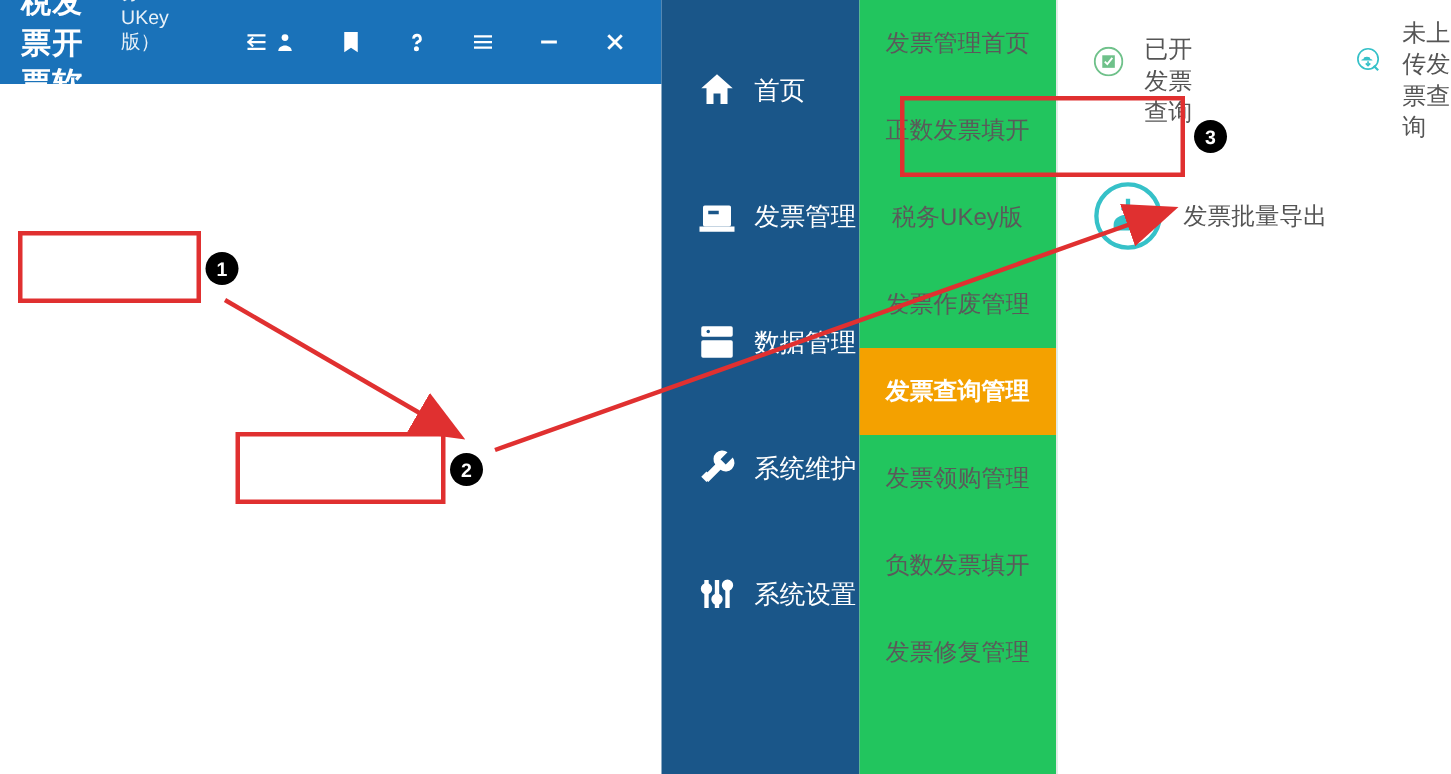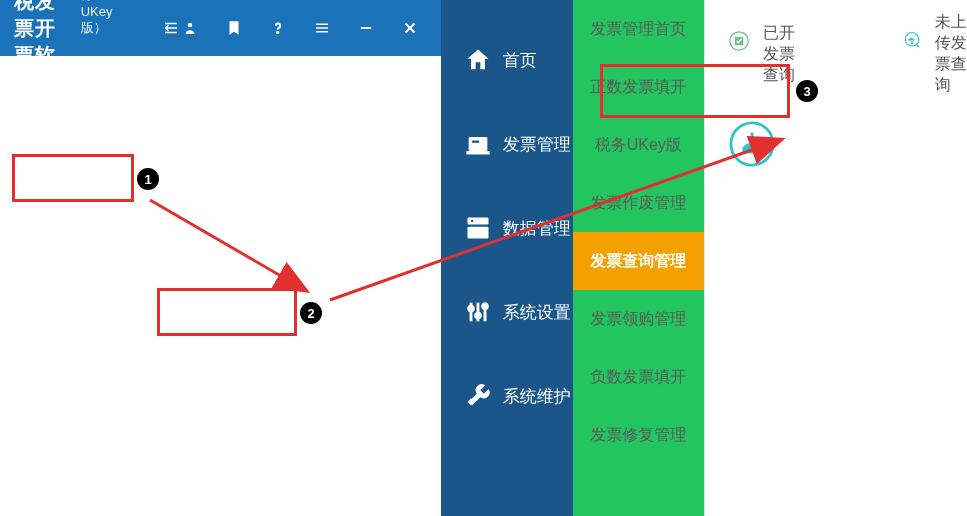--- a/index.html
+++ b/index.html
@@ -119,39 +119,39 @@
           <svg viewBox="0 0 24 24" fill="currentColor">
               <rect x="3" y="3" width="18" height="6" rx="1"></rect>
               <rect x="3" y="11" width="18" height="10" rx="1"></rect>
               <circle cx="7" cy="6" r="1" fill="#1a5689"></circle>
             </svg>
         </span>
         <span>数据管理</span>
       </div>
       <div class="side-item">
         <span class="s-icon">
+          <svg viewBox="0 0 24 24" fill="currentColor">
+              <path d="M21 6l-4 4-3-3 4-4a5 5 0 0 0-7 7L4 17l3 3 7-7a5 5 0 0 0 7-7z"></path>
+              <path d="M6 14l-3 3 3 3 3-3z"></path>
+            </svg>
+        </span>
+        <span>系统维护</span>
+      </div>
+      <div class="side-item">
+        <span class="s-icon">
           <svg viewBox="0 0 24 24" fill="none" stroke="currentColor" stroke-width="2.5">
               <line x1="6" y1="4" x2="6" y2="20"></line>
               <line x1="12" y1="4" x2="12" y2="20"></line>
               <line x1="18" y1="4" x2="18" y2="20"></line>
               <circle cx="6" cy="9" r="2" fill="currentColor"></circle>
               <circle cx="12" cy="15" r="2" fill="currentColor"></circle>
               <circle cx="18" cy="7" r="2" fill="currentColor"></circle>
             </svg>
         </span>
         <span>系统设置</span>
-      </div>
-      <div class="side-item">
-        <span class="s-icon">
-          <svg viewBox="0 0 24 24" fill="currentColor">
-              <path d="M21 6l-4 4-3-3 4-4a5 5 0 0 0-7 7L4 17l3 3 7-7a5 5 0 0 0 7-7z"></path>
-              <path d="M6 14l-3 3 3 3 3-3z"></path>
-            </svg>
-        </span>
-        <span>系统维护</span>
       </div>
     </div>
 
     <div class="submenu">
       <div class="sub-item">
           <span>发票管理首页</span>
         </div>
       <div class="sub-item">
           <span>正数发票填开</span>
         </div>
@@ -202,20 +202,21 @@
       </div>
       <div class="grid-row" style="margin-top:30px;">
         <div class="func">
           <span class="func-icon">
             <svg viewBox="0 0 48 48">
                 <circle cx="24" cy="24" r="22" fill="none" stroke="#36c1c8" stroke-width="3"></circle>
                 <path d="M14 30c0-4 4-7 10-7s10 3 10 7v4H14z" fill="#36c1c8"></path>
                 <path d="M24 12v10m0 0l-4-4m4 4l4-4" stroke="#36c1c8" stroke-width="3" fill="none"></path>
               </svg>
           </span>
+          <span class="func-label">发票批量导出</span>
         </div>
       </div>
     </div>
   </div>
 
   <div class="anno-box" style="left:12px; top:154px; width:122px; height:48px;"></div>
   <div class="anno-badge" style="left:137px; top:168px;">1</div>
 
   <div class="anno-box" style="left:157px; top:288px; width:140px; height:48px;"></div>
   <div class="anno-badge" style="left:300px; top:302px;">2</div>

